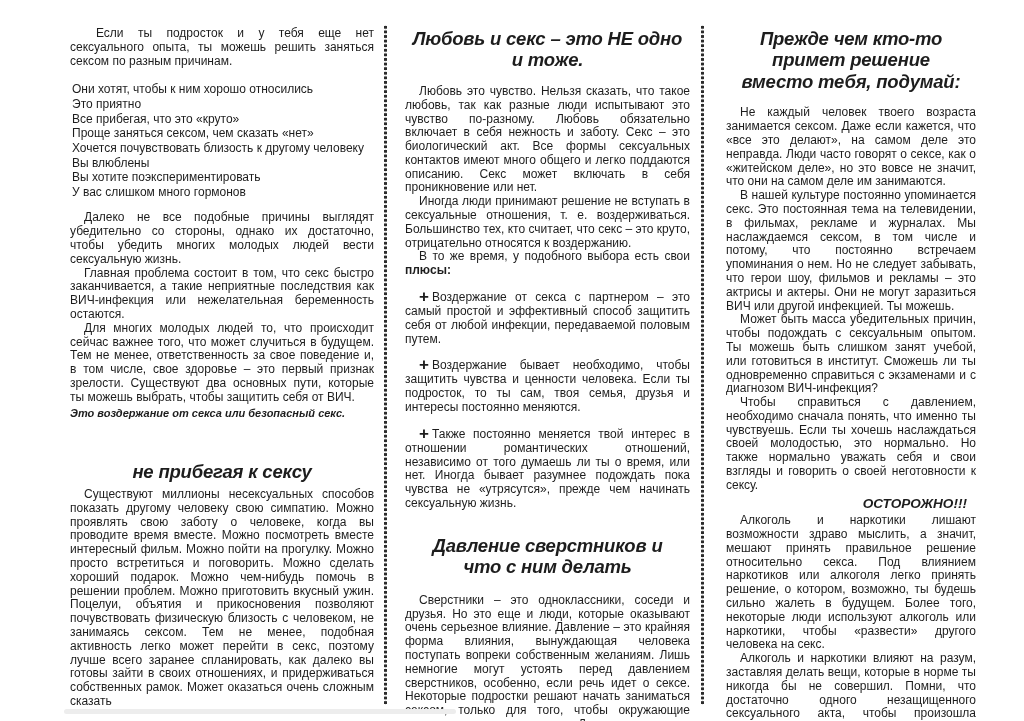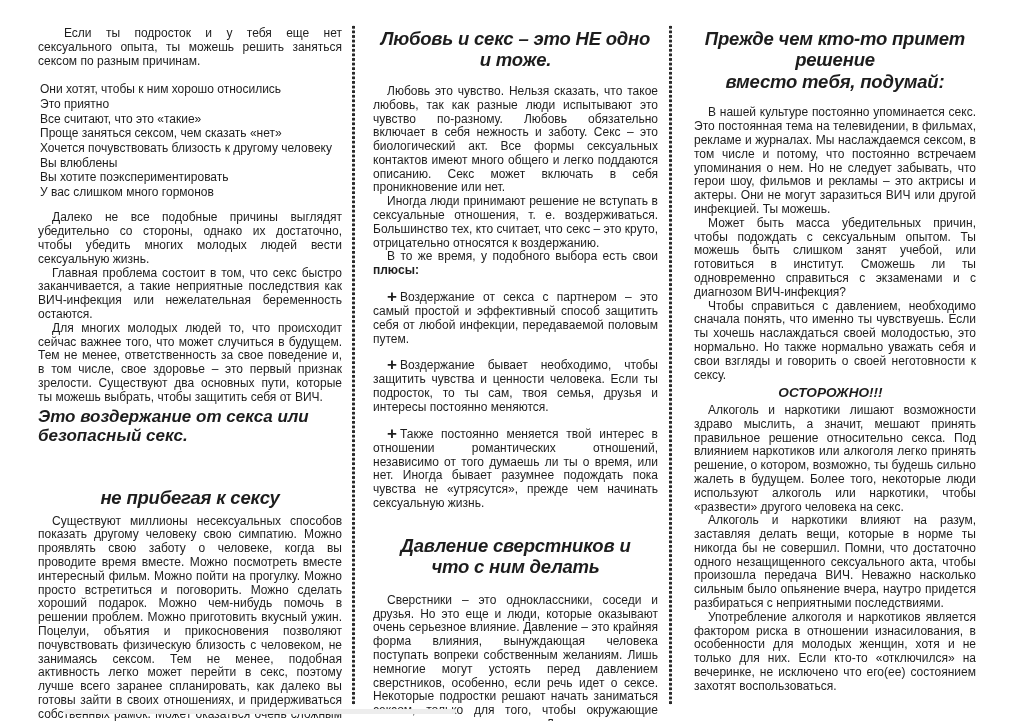--- a/index.html
+++ b/index.html
@@ -12,20 +12,21 @@
   body{
     background:var(--bg);
     font-family:"Liberation Sans","DejaVu Sans",sans-serif;
     color:var(--text);
   }
   .page{
     position:relative;
     width:1024px;height:721px;
     display:flex;
     background:var(--bg);
+    padding-left:32px;
   }
   .col{font-size:12px;line-height:1.15;}
   .col1{width:351px;padding:27px 9px 0 38px;}
   .col2{width:312px;padding:24px 10px 0 17px;}
   .col3{flex:1;padding:24px 48px 0 21px;}
   .divider{
     width:5px;
     margin-top:25px;
     height:680px;
     background-image:radial-gradient(circle at 50% 50%, var(--divider) 1.4px, rgba(0,0,0,0) 1.9px);
@@ -52,41 +53,41 @@
   .h1-left{margin:14px 0 12px 0;}
   .h2-left{margin:20px 0 6px 0;}
   .h1-mid{margin:4px 0 14px 0;}
   .h2-mid{margin:24px 0 16px 0;}
   .h1-right{margin:4px 0 14px 0;}
   .list{margin:0 0 12px 2px;}
   .list-item{line-height:1.22;}
   .emphasis{
     font-weight:bold;
     font-style:italic;
-    font-size:17px;
+    font-size:11px;
     margin:2px 0 2px 0;
     text-align:left;
   }
   .plus-para{
     text-align:justify;
     text-indent:14px;
     margin-top:10px;
   }
   .plus-icon{
     font-weight:800;
     font-size:17px;
     line-height:1;
     vertical-align:-1px;
     padding-right:3px;
   }
   .warning{
     font-weight:bold;
     font-style:italic;
     font-size:13.6px;
-    text-align:center;
+    text-align:right;
     margin:3px 9px 3px 0;
   }
   .b{font-weight:bold;font-style:normal;}
   .scan-artifact{
     position:absolute;
     left:64px;bottom:7px;
     width:392px;height:5px;
     background:#ededed;
     border-radius:3px;
   }
@@ -96,21 +97,21 @@
 
 <div class="page">
 
   <div class="col col1">
     <p class="intro">Если ты подросток и у тебя еще нет сексуального опыта, ты можешь решить заняться сексом по разным причинам.</p>
 
 
     <div class="list">
       <div class="list-item">Они хотят, чтобы к ним хорошо относились</div>
       <div class="list-item">Это приятно</div>
-      <div class="list-item">Все считают, что это «такие»</div>
+      <div class="list-item">Все прибегая, что это «круто»</div>
       <div class="list-item">Проще заняться сексом, чем сказать «нет»</div>
       <div class="list-item">Хочется почувствовать близость к другому человеку</div>
       <div class="list-item">Вы влюблены</div>
       <div class="list-item">Вы хотите поэкспериментировать</div>
       <div class="list-item">У вас слишком много гормонов</div>
     </div>
 
     <p class="body">Далеко не все подобные причины выглядят убедительно со стороны, однако их достаточно, чтобы убедить многих молодых людей вести сексуальную жизнь.</p>
     <p class="body">Главная проблема состоит в том, что секс быстро заканчивается, а такие неприятные последствия как ВИЧ-инфекция или нежелательная беременность остаются.</p>
     <p class="body">Для многих молодых людей то, что происходит сейчас важнее того, что может случиться в будущем. Тем не менее, ответственность за свое поведение и, в том числе, свое здоровье – это первый признак зрелости. Существуют два основных пути, которые ты можешь выбрать, чтобы защитить себя от ВИЧ.</p>
@@ -146,20 +147,21 @@
   </div>
 
   <div class="divider"></div>
 
   <div class="col col3">
     <div class="h h1-right">
       <span>Прежде чем кто-то примет решение</span><br>
       <span>вместо тебя, подумай:</span>
     </div>
 
+    <p class="body">Не каждый человек твоего возраста занимается сексом. Даже если кажется, что «все это делают», на самом деле это неправда. Люди часто говорят о сексе, как о «житейском деле», но это вовсе не значит, что они на самом деле им занимаются.</p>
     <p class="body">В нашей культуре постоянно упоминается секс. Это постоянная тема на телевидении, в фильмах, рекламе и журналах. Мы наслаждаемся сексом, в том числе и потому, что постоянно встречаем упоминания о нем. Но не следует забывать, что герои шоу, фильмов и рекламы – это актрисы и актеры. Они не могут заразиться ВИЧ или другой инфекцией. Ты можешь.</p>
     <p class="body">Может быть масса убедительных причин, чтобы подождать с сексуальным опытом. Ты можешь быть слишком занят учебой, или готовиться в институт. Сможешь ли ты одновременно справиться с экзаменами и с диагнозом ВИЧ-инфекция?</p>
     <p class="body">Чтобы справиться с давлением, необходимо сначала понять, что именно ты чувствуешь. Если ты хочешь наслаждаться своей молодостью, это нормально. Но также нормально уважать себя и свои взгляды и говорить о своей неготовности к сексу.</p>
 
     <p class="warning">ОСТОРОЖНО!!!</p>
 
     <p class="body">Алкоголь и наркотики лишают возможности здраво мыслить, а значит, мешают принять правильное решение относительно секса. Под влиянием наркотиков или алкоголя легко принять решение, о котором, возможно, ты будешь сильно жалеть в будущем. Более того, некоторые люди используют алкоголь или наркотики, чтобы «развести» другого человека на секс.</p>
     <p class="body">Алкоголь и наркотики влияют на разум, заставляя делать вещи, которые в норме ты никогда бы не совершил. Помни, что достаточно одного незащищенного сексуального акта, чтобы произошла передача ВИЧ. Неважно насколько сильным было опьянение вчера, наутро придется разбираться с неприятными последствиями.</p>
     <p class="body">Употребление алкоголя и наркотиков является фактором риска в отношении изнасилования, в особенности для молодых женщин, хотя и не только для них. Если кто-то «отключился» на вечеринке, не исключено что его(ее) состоянием захотят воспользоваться.</p>
   </div>

